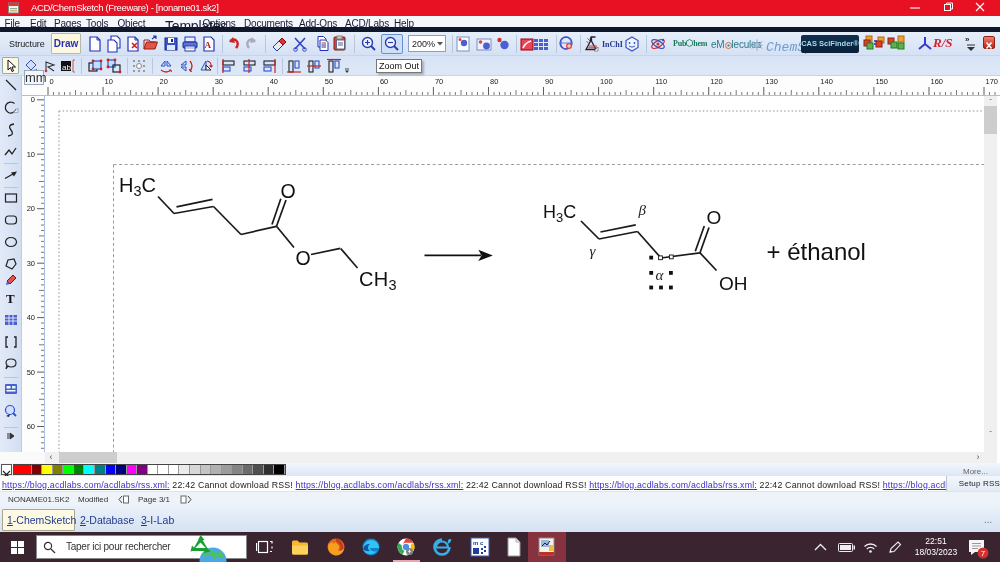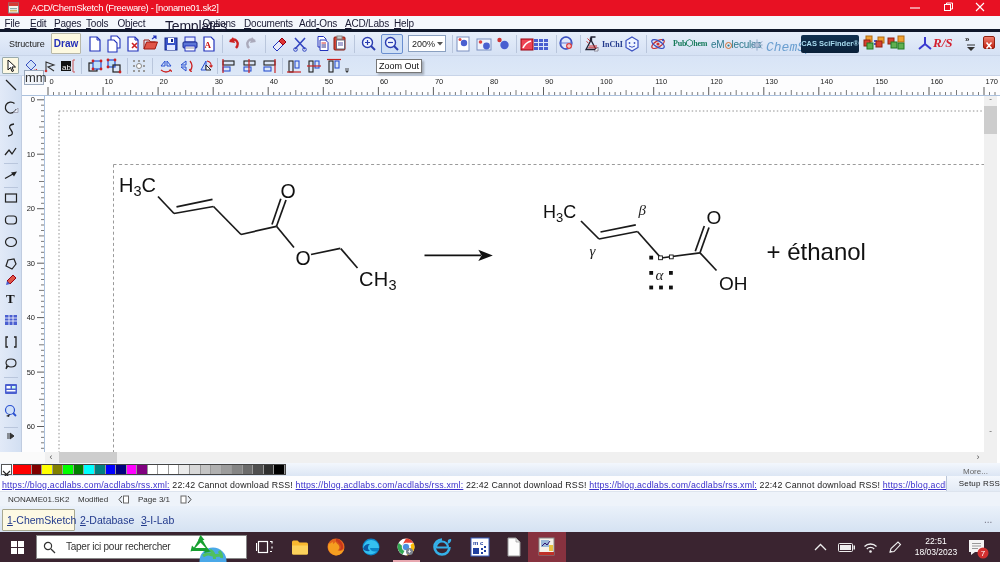--- a/index.html
+++ b/index.html
@@ -15,21 +15,21 @@
 </svg>
 <div class="abs" style="left:31px;top:2px;font-size:9.5px;letter-spacing:-0.35px;color:#fff">ACD/ChemSketch (Freeware) - [noname01.sk2]</div>
 <svg class="abs" style="left:905px;top:0" width="95" height="16" viewBox="0 0 95 16">
 <line x1="5" y1="8" x2="15" y2="8" stroke="#fff" stroke-width="1.1"></line>
 <path d="M41.5 4.5 v-1.5 h6 v6 h-1.5" fill="none" stroke="#fff" stroke-width="1"></path>
 <rect x="39.5" y="4.5" width="6" height="6" fill="none" stroke="#fff" stroke-width="1"></rect>
 <path d="M71 3 L79 11 M79 3 L71 11" stroke="#fff" stroke-width="1.1"></path>
 </svg>
 </div>
 
-<div class="abs" style="left:0;top:16px;width:1000px;height:16px;background:#f4f7fc;border-bottom:3px solid #0f172a">
+<div class="abs" style="left:0;top:16px;width:1000px;height:16px;background:#f4f7fc;border-bottom:5px solid #0f172a">
 <div class="abs" style="left:4.5px;top:2px;font-size:10px;letter-spacing:-0.2px;color:#1a1a33"><u>F</u>ile</div>
 <div class="abs" style="left:30px;top:2px;font-size:10px;letter-spacing:-0.2px;color:#1a1a33"><u>E</u>dit</div>
 <div class="abs" style="left:54px;top:2px;font-size:10px;letter-spacing:-0.2px;color:#1a1a33"><u>P</u>ages</div>
 <div class="abs" style="left:86px;top:2px;font-size:10px;letter-spacing:-0.2px;color:#1a1a33"><u>T</u>ools</div>
 <div class="abs" style="left:117.5px;top:2px;font-size:10px;letter-spacing:-0.2px;color:#1a1a33">O<u>b</u>ject</div>
 <div class="abs" style="left:165px;top:2px;font-size:14px;letter-spacing:-0.2px;color:#1a1a33">Te<u>m</u>plates</div>
 <div class="abs" style="left:202.5px;top:2px;font-size:10px;letter-spacing:-0.2px;color:#1a1a33"><u>O</u>ptions</div>
 <div class="abs" style="left:244px;top:2px;font-size:10px;letter-spacing:-0.2px;color:#1a1a33"><u>D</u>ocuments</div>
 <div class="abs" style="left:299px;top:2px;font-size:10px;letter-spacing:-0.2px;color:#1a1a33">Add<u>-</u>Ons</div>
 <div class="abs" style="left:345px;top:2px;font-size:10px;letter-spacing:-0.2px;color:#1a1a33"><u>A</u>CD/Labs</div>

